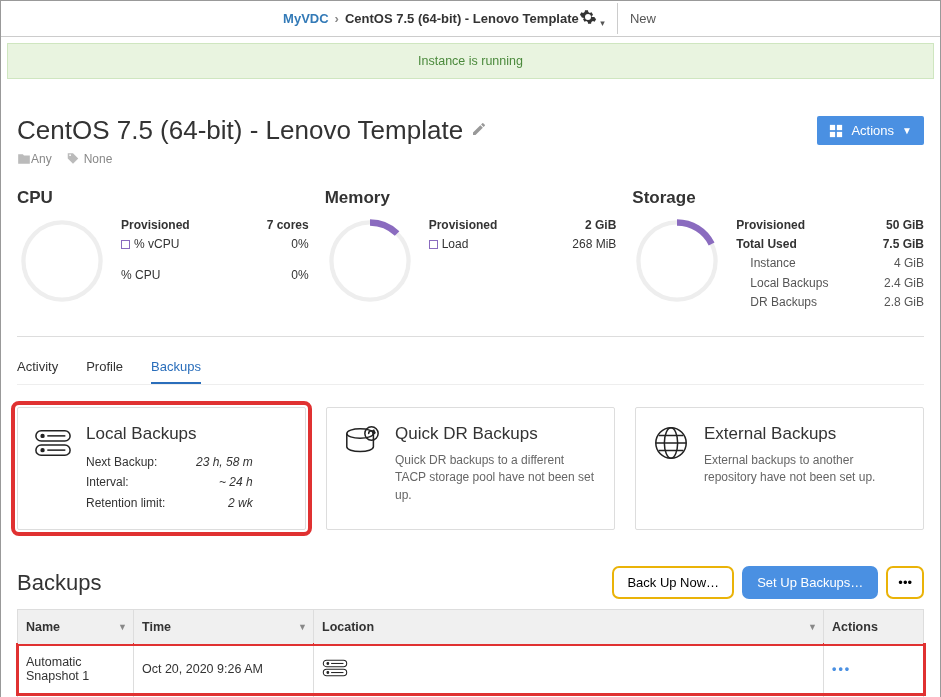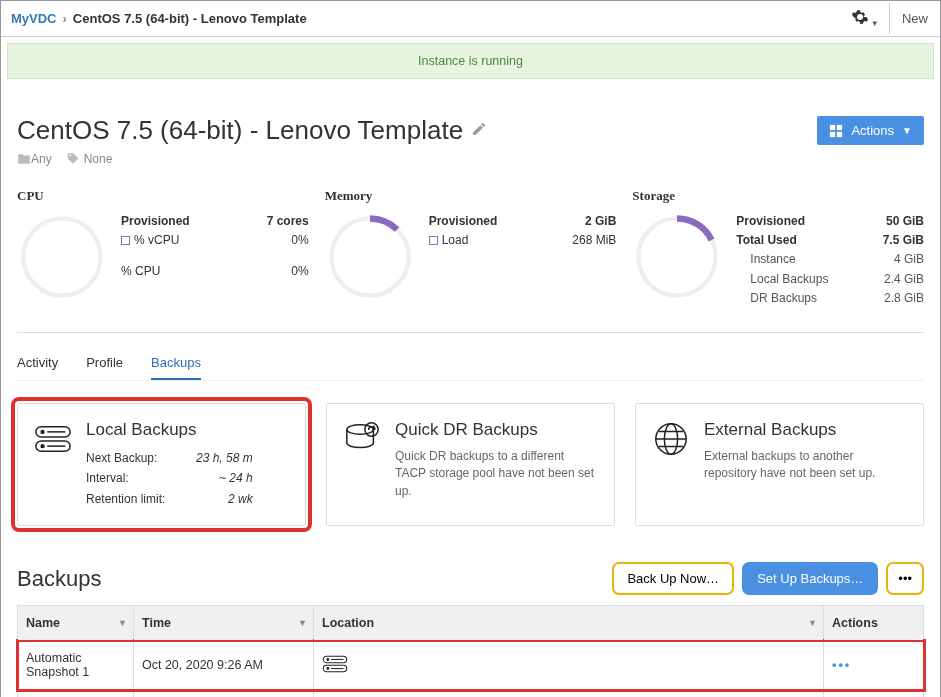--- a/index.html
+++ b/index.html
@@ -7,21 +7,21 @@
     font-family: -apple-system, BlinkMacSystemFont, "Segoe UI", Arial, sans-serif;
     font-size: 13px;
     color: #333;
     background: #fff;
     width: 941px;
   }
   .outer { border: 1px solid #999; }
   .topbar {
     display: flex;
     align-items: center;
-    justify-content: space-between;
+    justify-content: center;
     border-bottom: 1px solid #ccc;
     padding: 6px 10px;
     height: 36px;
   }
   .breadcrumb { font-weight: bold; display: flex; align-items: center; gap: 6px; }
   .breadcrumb a { color: #337ab7; text-decoration: none; }
   .breadcrumb-sep { color: #888; }
   .top-right { display: flex; align-items: center; gap: 8px; }
   .gear, .new-btn { cursor: pointer; }
   .gear svg { width:18px; height:18px; }
@@ -45,21 +45,21 @@
     display: inline-flex; align-items: center; gap: 8px; font-size: 13px;
     border-radius: 2px; cursor: pointer;
   }
   .actions-btn .grid-ic { width:14px; height:14px; }
   .actions-btn .caret { font-size: 10px; }
   .tags-row { display: flex; gap: 14px; color: #888; font-size: 12px; margin-top: 6px; align-items:center;}
   .tags-row svg { width:14px; height:14px; fill:#bbb; }
   
   .gauges { display: flex; gap: 16px; margin-top: 22px; border-bottom: 1px solid #ddd; padding-bottom: 24px; }
   .gauge-block { flex: 1; }
-  .gauge-block h4 { font-size: 13px; font-weight: bold; margin-bottom: 8px; font-family: Liberation Serif, serif; }
+  .gauge-block h4 { font-size: 17px; font-weight: bold; margin-bottom: 8px; }
   .gauge-body { display: flex; gap: 14px; align-items: flex-start; }
   .donut { width: 90px; height: 90px; flex-shrink: 0; }
   .gauge-stats { flex: 1; font-size: 12px; }
   .stat-row { display: flex; justify-content: space-between; line-height: 1.6; }
   .stat-row .lbl { display:flex; align-items:center; gap:4px;}
   .sq { width:9px; height:9px; border:1px solid #8a6bbf; display:inline-block; }
   .sq.mem { border-color:#8a6bbf;}
   .stat-bold { font-weight: bold; }
   .indent { padding-left: 14px; color:#555;}
   

